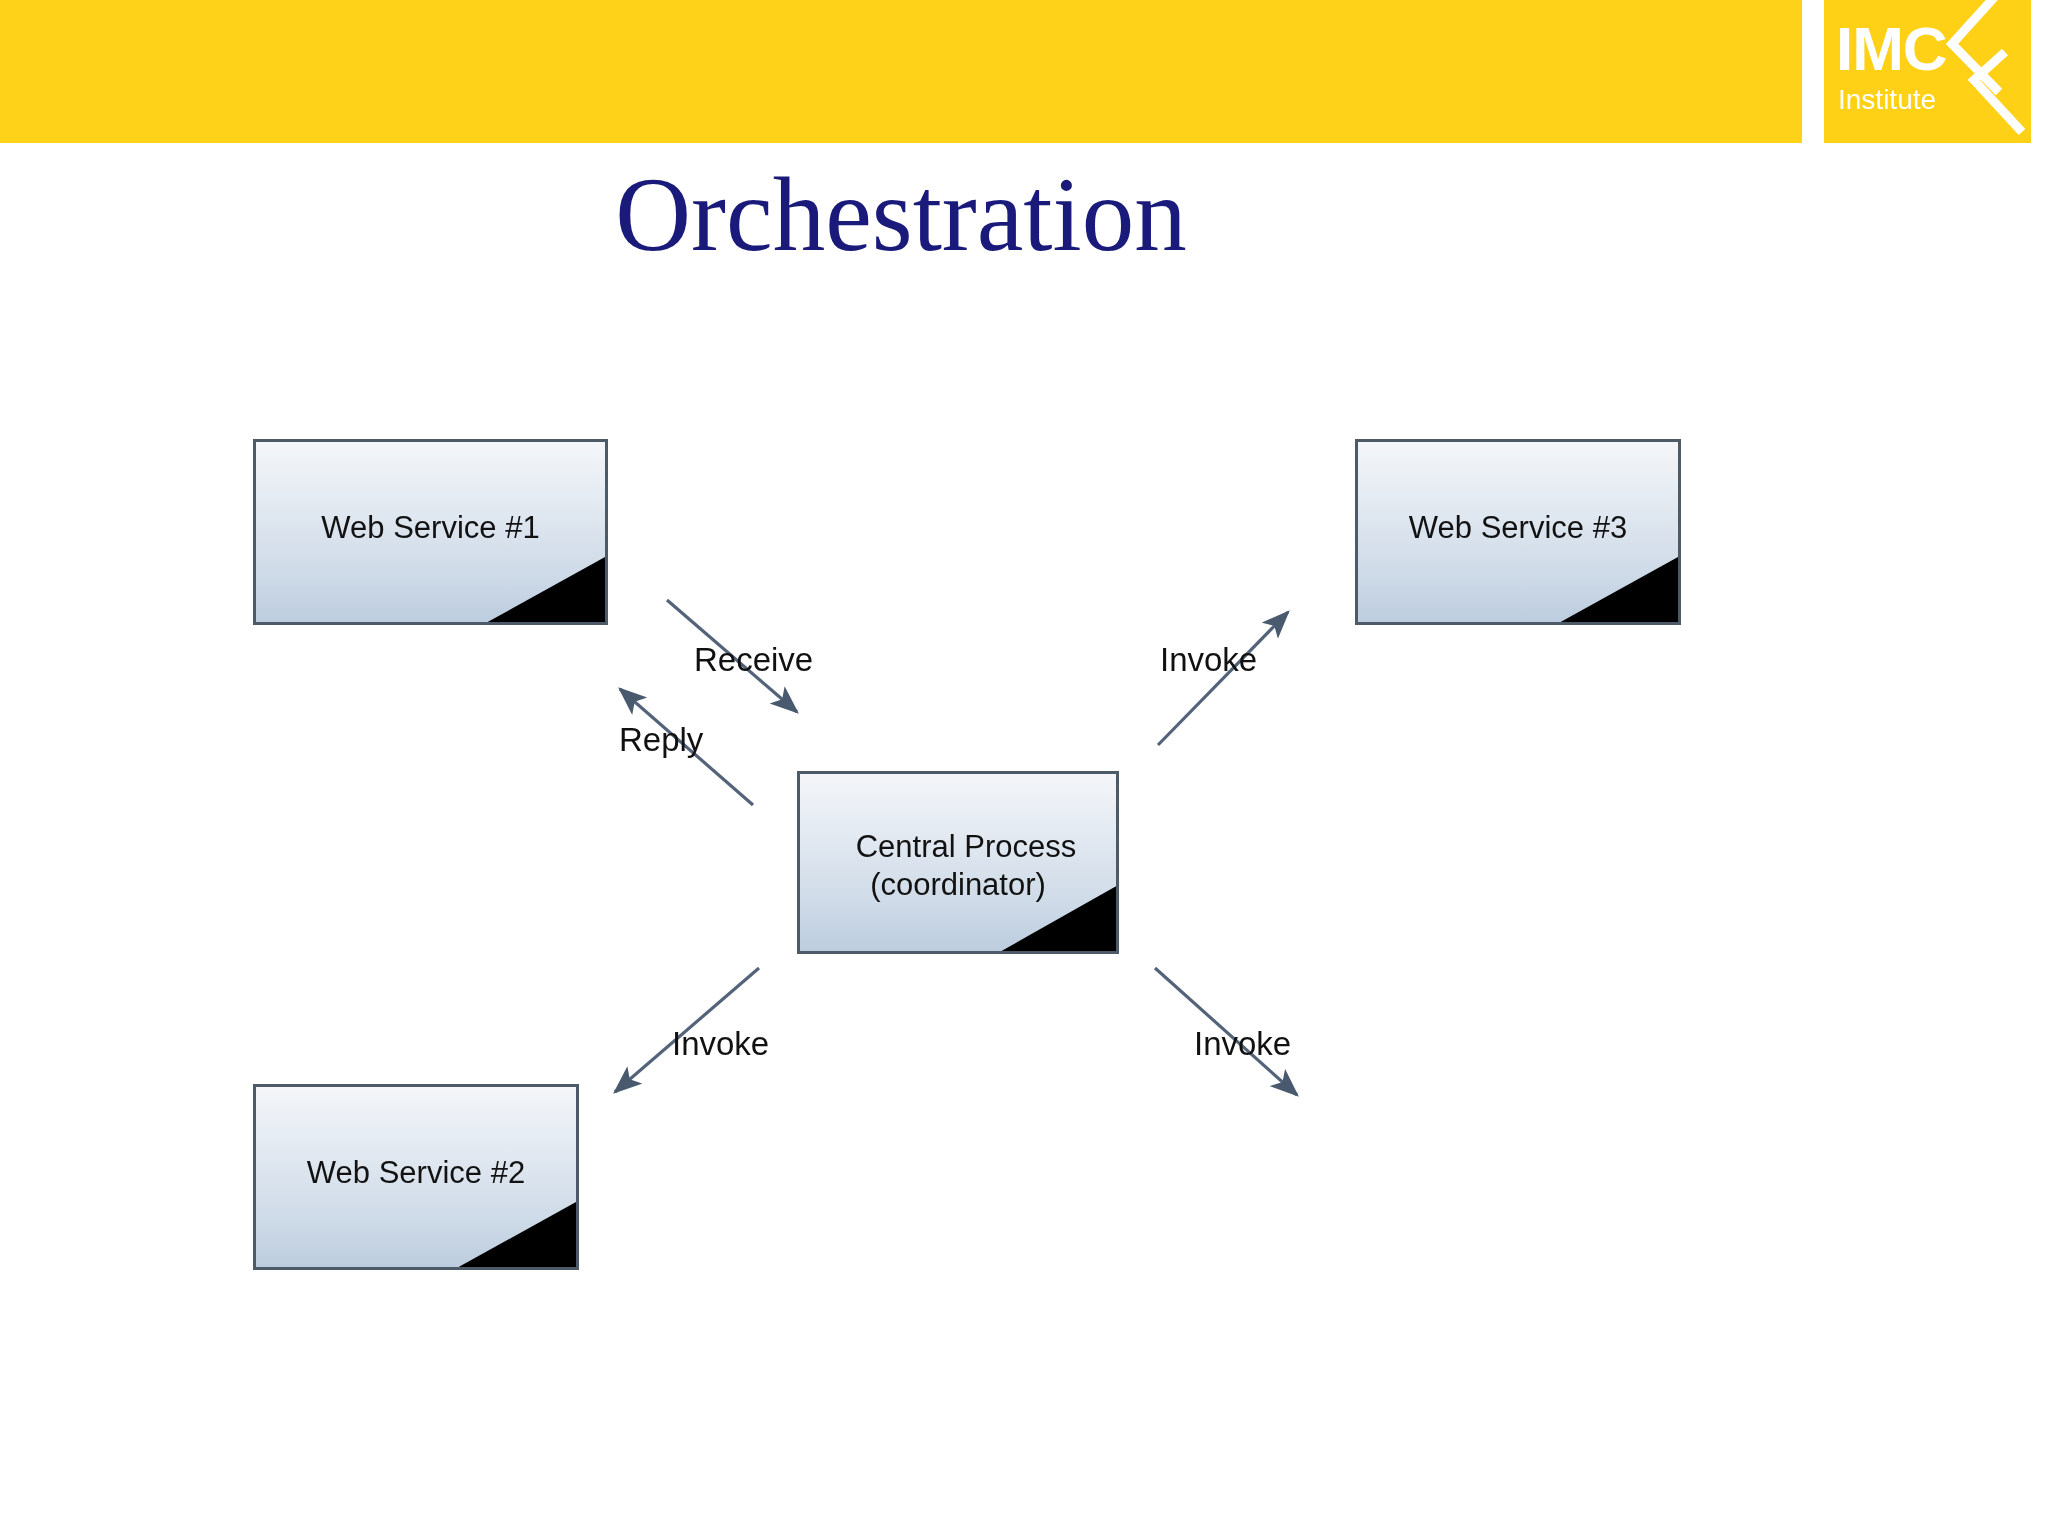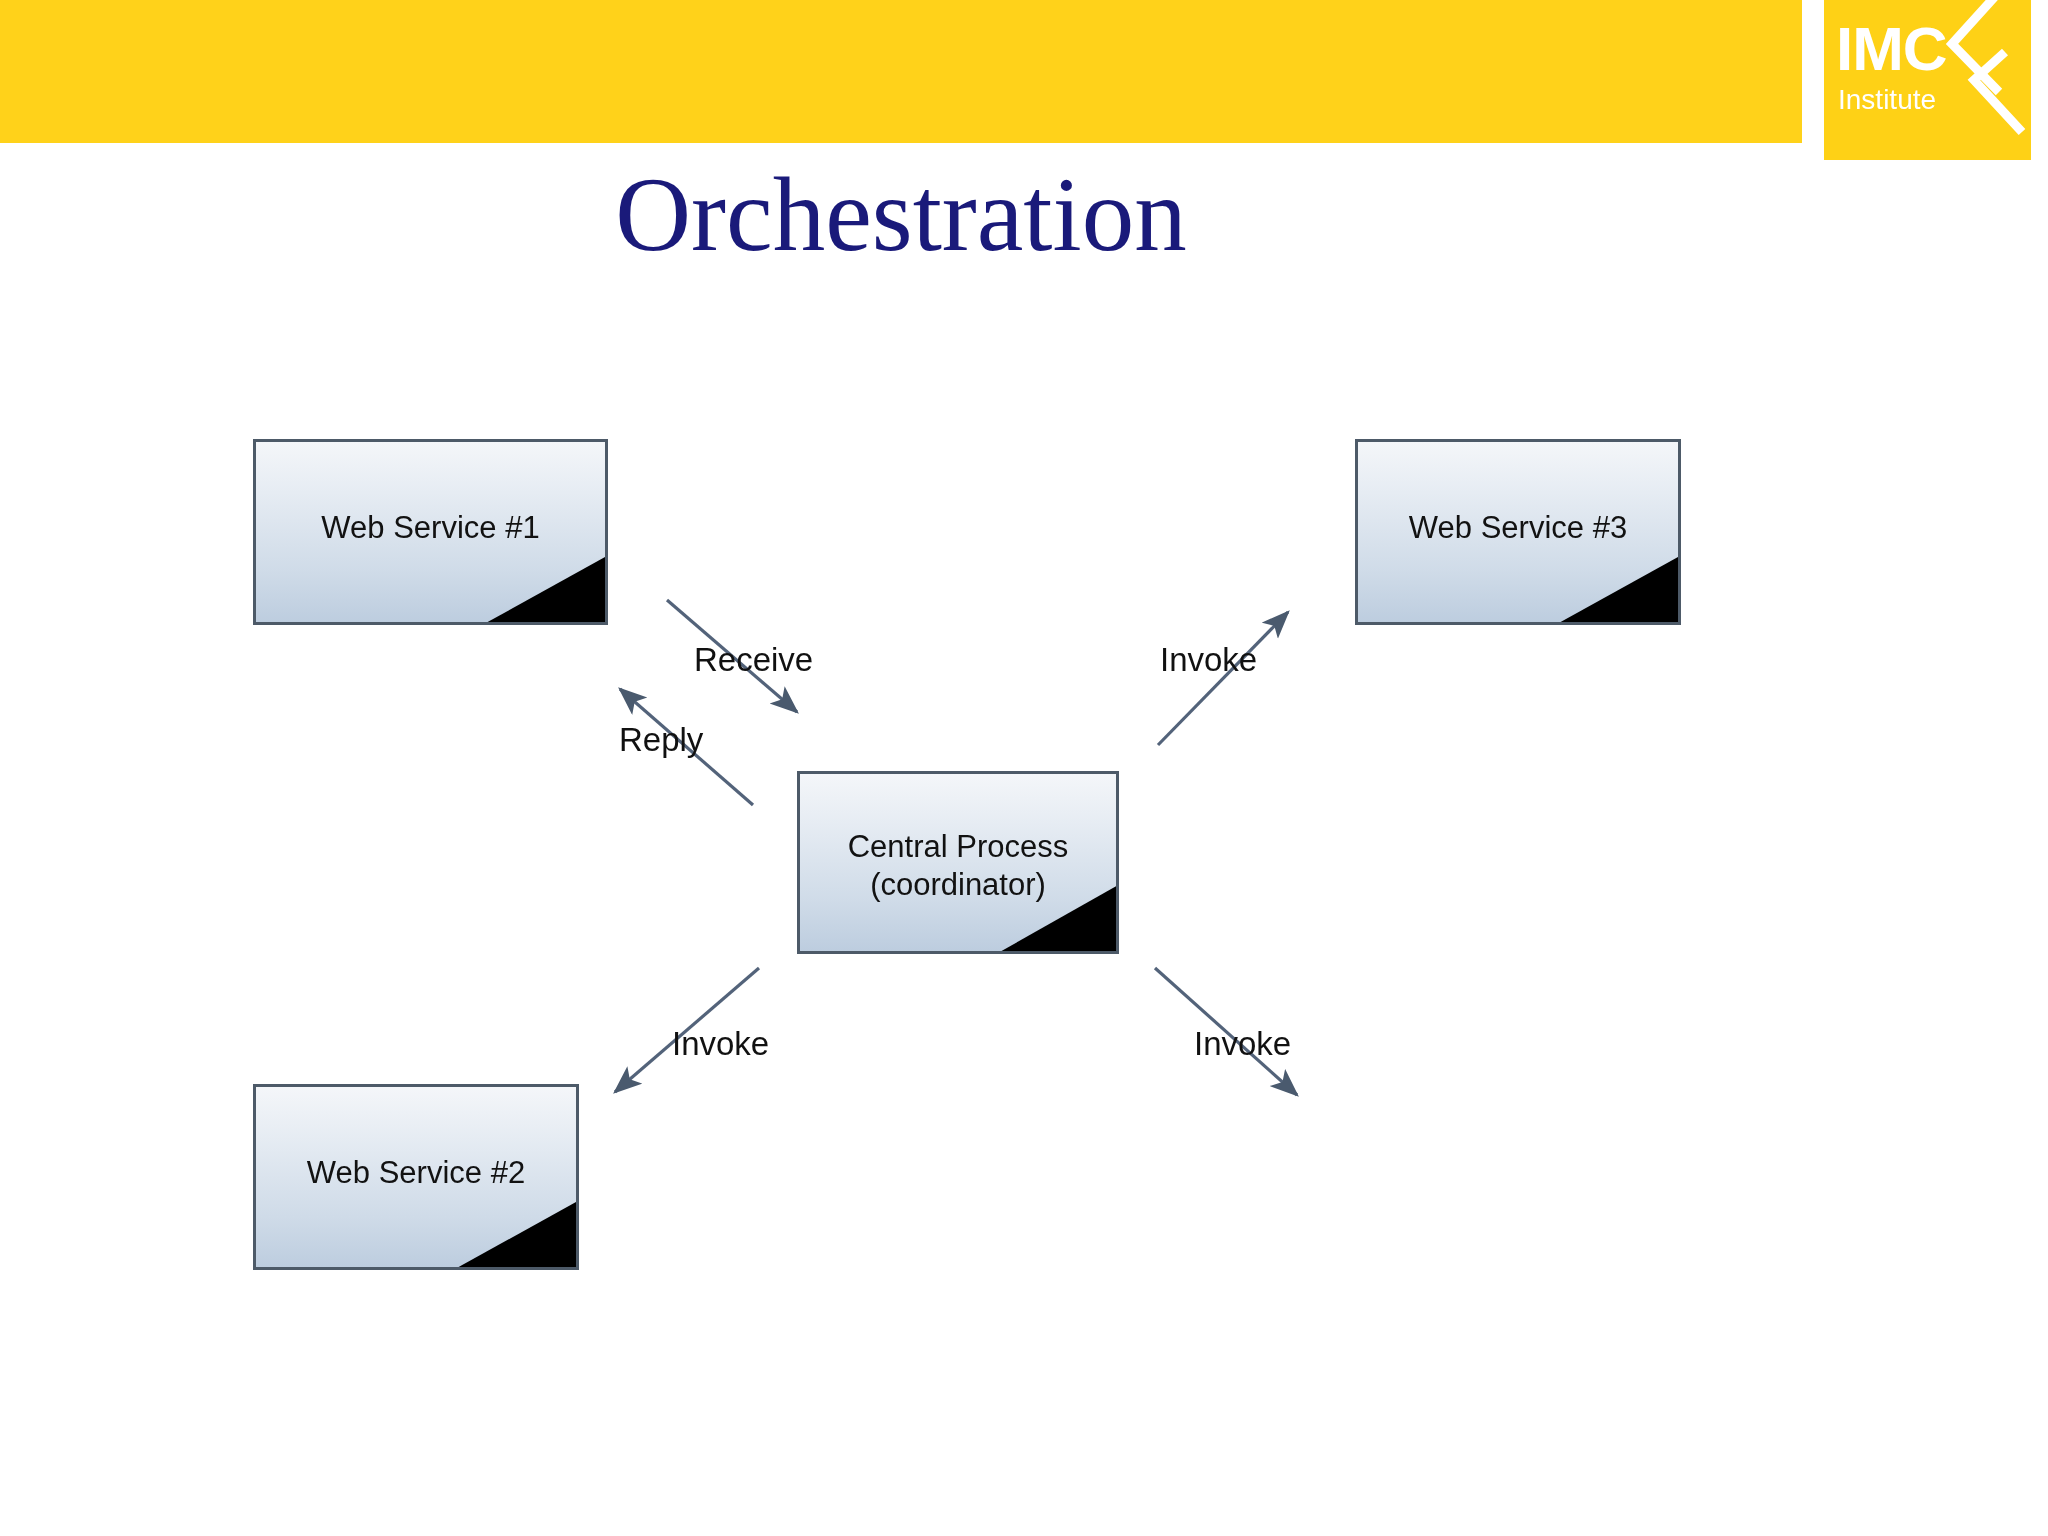--- a/index.html
+++ b/index.html
@@ -23,21 +23,21 @@
     width: 1802px;
     height: 143px;
     background: #ffd21a;
   }
 
   #logo-block {
     position: absolute;
     left: 1824px;
     top: 0;
     width: 207px;
-    height: 160px;
+    height: 143px;
     background: #fed116;
     overflow: hidden;
   }
   #logo-block .logo-svg {
     position: absolute;
     left: 0;
     top: 0;
   }
   #logo-imc {
     position: absolute;
@@ -128,21 +128,21 @@
   #node-ws4 .node-label { top: 67px; }
 
   #node-ws1 .corner-fold,
   #node-ws3 .corner-fold,
   #node-ws2 .corner-fold,
   #node-ws4 .corner-fold {
     border-width: 0 0 68px 123px;
     border-color: transparent transparent #000000 transparent;
   }
 
-  #node-central .node-label-1 { top: 54px; }
+  #node-central .node-label-1 { top: 54px; padding-left: 8px; }
   #node-central .node-label-2 { top: 92px; }
   #node-central .corner-fold {
     border-width: 0 0 68px 120px;
     border-color: transparent transparent #000000 transparent;
   }
 
   
   .edge-label {
     position: absolute;
     color: #111111;

